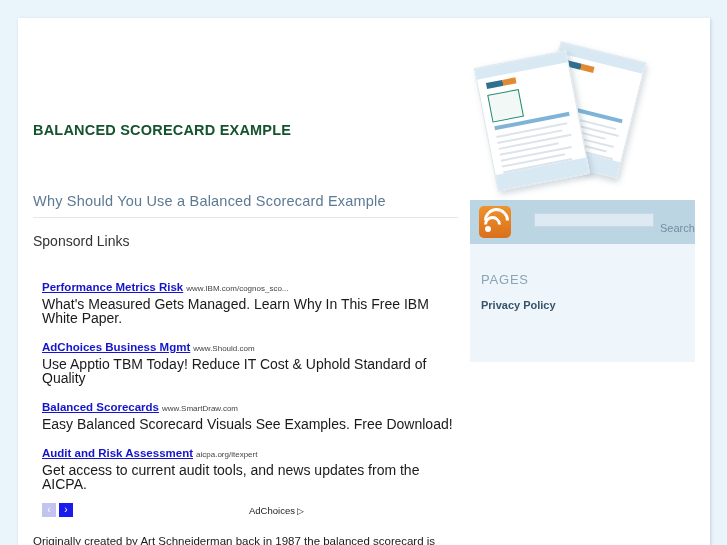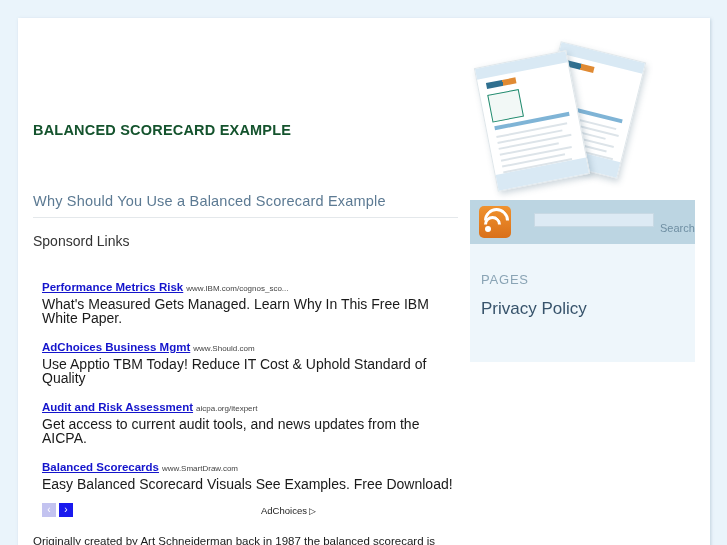--- a/index.html
+++ b/index.html
@@ -183,21 +183,21 @@
     background: #c3c3f0;
     color: #ffffff;
   }
   #pager-next {
     background: #1a1aee;
     color: #ffffff;
     margin-left: 3px;
   }
   #adchoices {
     position: absolute;
-    left: 228px;
+    left: 216px;
     top: 2px;
     font-size: 9.5px;
     color: #222222;
     white-space: nowrap;
     cursor: pointer;
   }
   #adchoices-icon {
     display: inline-block;
     margin-left: 2px;
     font-size: 9px;
@@ -275,23 +275,24 @@
     padding: 28px 0 20px 11px;
     min-height: 70px;
   }
   #pages-label {
     font-size: 13px;
     color: #8aa4b5;
     letter-spacing: 0.8px;
     margin-bottom: 12px;
   }
   .side-link {
-    font-size: 17px;
+    font-size: 11px;
     color: #37536b;
     cursor: pointer;
+    font-weight: bold;
   }
 </style>
 </head>
 <body>
 
 <div id="page-wrap">
 
   <div id="header">
 
     <div id="site-title">BALANCED SCORECARD EXAMPLE</div>
@@ -340,27 +341,27 @@
           <span class="ad-headline">Performance Metrics Risk</span><span class="ad-url">www.IBM.com/cognos_sco...</span>
           <div class="ad-desc">What's Measured Gets Managed. Learn Why In This Free IBM White Paper.</div>
         </div>
 
         <div class="ad-item">
           <span class="ad-headline">AdChoices Business Mgmt</span><span class="ad-url">www.Should.com</span>
           <div class="ad-desc">Use Apptio TBM Today! Reduce IT Cost &amp; Uphold Standard of Quality</div>
         </div>
 
         <div class="ad-item">
+          <span class="ad-headline">Balanced Scorecards</span><span class="ad-url">www.SmartDraw.com</span>
+          <div class="ad-desc">Easy Balanced Scorecard Visuals See Examples. Free Download!</div>
+        </div>
+
+        <div class="ad-item">
           <span class="ad-headline">Audit and Risk Assessment</span><span class="ad-url">aicpa.org/itexpert</span>
           <div class="ad-desc">Get access to current audit tools, and news updates from the AICPA.</div>
-        </div>
-
-        <div class="ad-item">
-          <span class="ad-headline">Balanced Scorecards</span><span class="ad-url">www.SmartDraw.com</span>
-          <div class="ad-desc">Easy Balanced Scorecard Visuals See Examples. Free Download!</div>
         </div>
 
         <div id="ad-footer">
           <span class="pager-btn" id="pager-prev">‹</span><span class="pager-btn" id="pager-next">›</span>
           <span id="adchoices">
             <span>AdChoices</span><span id="adchoices-icon">▷</span>
           </span>
         </div>
       </div>
 

